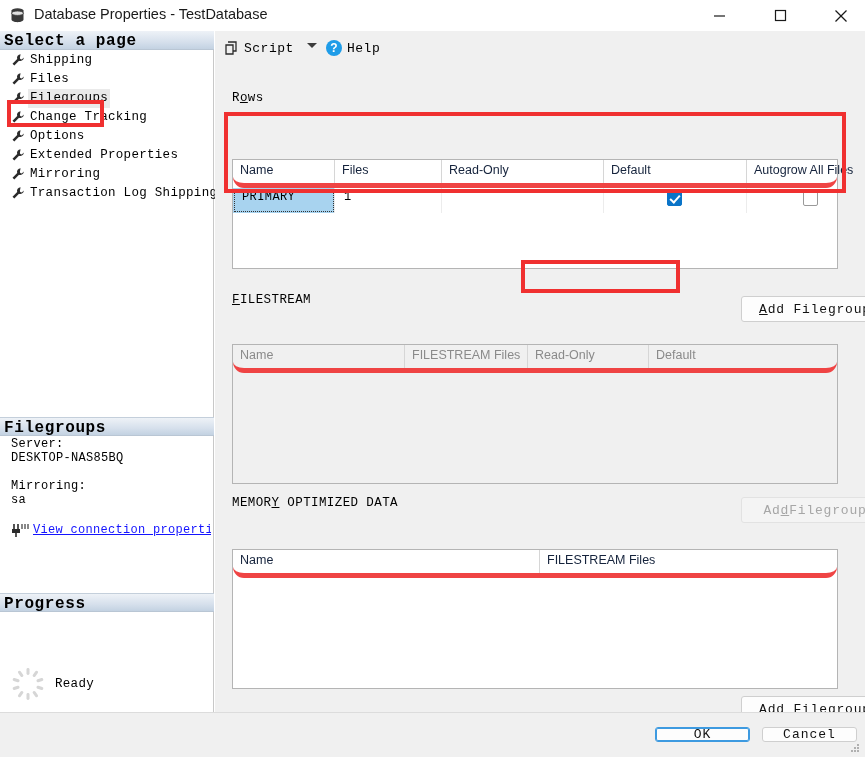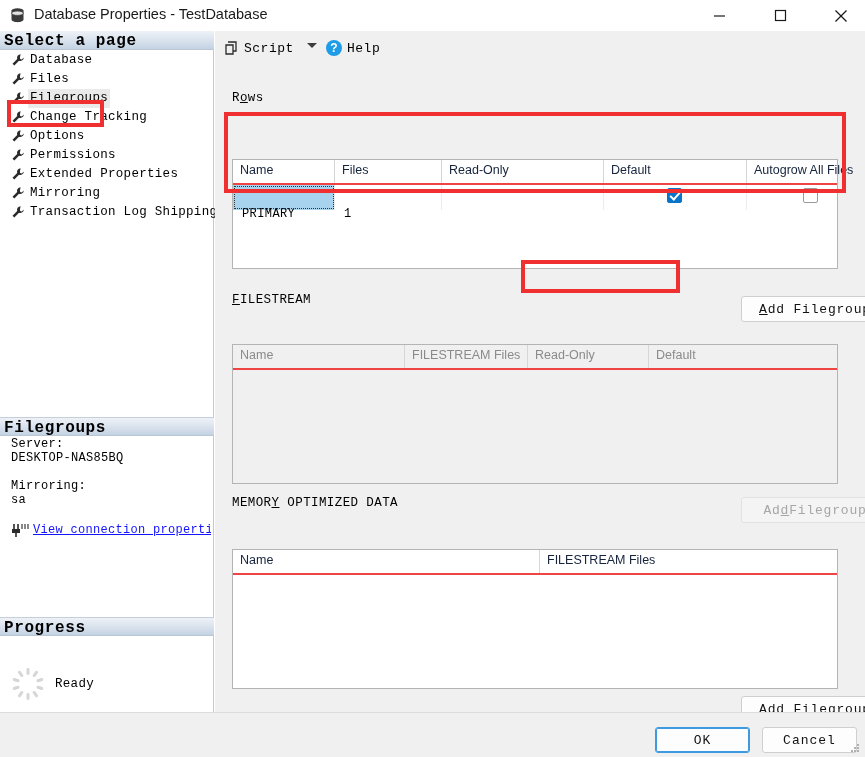--- a/index.html
+++ b/index.html
@@ -58,21 +58,21 @@
     border-top: 1px solid #c4cfdb;
     border-bottom: 1px solid #b9c6d4;
     box-sizing: border-box;
   }
   .sec-header span {
     position: absolute; left: 4px; top: 1px;
     font-weight: bold; font-size: 16px; letter-spacing: 0.6px;
   }
   #hdr-select { top: 0px; border-top: none; }
   #hdr-connection { top: 386px; }
-  #hdr-progress { top: 586px; }
+  #hdr-progress { top: 562px; }
 
   #pagelist { position: absolute; left: 0; top: 20px; width: 213px; }
   .page-item {
     position: relative; height: 19px; line-height: 19px;
     padding-left: 11px; white-space: nowrap;
   }
   .page-item .wrench {
     position: absolute; left: 11px; top: 2px; width: 14px; height: 14px;
   }
   .page-item .plabel {
@@ -151,41 +151,42 @@
   
   .grid {
     position: absolute; left: 17px; width: 606px;
     border: 1px solid #b4b4b4;
     box-sizing: border-box;
     background: #ffffff;
   }
   .grid.disabled { background: #f0f0f0; }
   .grid-head {
     display: flex; height: 23px;
-    border-bottom: 2px solid #ef4444;
+    border-bottom: 5px solid #ef4444;
     background: #ffffff;
+    border-radius: 11px;
   }
   .grid.disabled .grid-head { background: #f0f0f0; }
   .grid-head .cell {
     font-family: "Liberation Sans", sans-serif;
     font-size: 12.5px; color: #15233c;
     padding: 3px 0 0 7px;
     box-sizing: border-box;
     border-right: 1px solid #d6d6d6;
     white-space: nowrap;
   }
   .grid.disabled .grid-head .cell { color: #8a8a8a; }
   .grid-head .cell:last-child { border-right: none; }
   .grid-row { display: flex; height: 25px; background: #ffffff; }
   .grid-row .cell {
     box-sizing: border-box;
     border-right: 1px solid #ececec;
     position: relative;
     font-size: 12px;
-    padding-top: 22px;
+    padding-top: 2px;
   }
   .grid-row .cell:last-child { border-right: none; }
   .cell-sel {
     background: #a8d3ef;
     outline: 1px dotted #333;
     outline-offset: -2px;
     height: 25px;
     padding-left: 9px !important;
     letter-spacing: 0.4px;
   }
@@ -227,21 +228,21 @@
   #btn-add-2 { left: 526px; top: 466px; }
   #btn-add-3 { left: 526px; top: 665px; }
 
   
   #footer {
     position: absolute; left: 0; top: 712px; width: 865px; height: 45px;
     background: #f0f0f0;
     border-top: 1px solid #dcdcdc;
   }
   .fbtn {
-    position: absolute; top: 14px; height: 26px; width: 95px;
+    position: absolute; top: 14px; height: 15px; width: 95px;
     background: #fdfdfd; border: 1px solid #cfcfcf; border-radius: 3px;
     font-family: "Liberation Mono", "DejaVu Sans Mono", monospace;
     font-size: 13px; letter-spacing: 1px; color: #111;
     display: flex; align-items: center; justify-content: center;
     box-sizing: border-box;
   }
   #btn-ok { left: 655px; border: 1px solid #3d9ae0; box-shadow: 0 0 0 1px #3d9ae0 inset; }
   #btn-cancel { left: 762px; }
   #resize-grip { position: absolute; left: 849px; top: 742px; width: 12px; height: 12px; }
 
@@ -294,21 +295,21 @@
     <span>Select a page</span>
   </div>
 
   <div id="pagelist">
     <div class="page-item">
       <span class="wrench">
         <svg width="14" height="14" viewBox="0 0 14 14">
             <path d="M9.6 1.2a3.6 3.6 0 00-3.4 4.8L1.5 10.7l1.8 1.8 4.7-4.7a3.6 3.6 0 004.8-3.4l-2 2-1.6-.3-.3-1.6z" fill="#2b2b2b"></path>
           </svg>
       </span>
-      <span class="plabel">Database</span>
+      <span class="plabel">Shipping</span>
     </div>
     <div class="page-item">
       <span class="wrench">
         <svg width="14" height="14" viewBox="0 0 14 14">
             <path d="M9.6 1.2a3.6 3.6 0 00-3.4 4.8L1.5 10.7l1.8 1.8 4.7-4.7a3.6 3.6 0 004.8-3.4l-2 2-1.6-.3-.3-1.6z" fill="#2b2b2b"></path>
           </svg>
       </span>
       <span class="plabel">Files</span>
     </div>
     <div class="page-item selected">
@@ -327,28 +328,20 @@
       </span>
       <span class="plabel">Change Tracking</span>
     </div>
     <div class="page-item">
       <span class="wrench">
         <svg width="14" height="14" viewBox="0 0 14 14">
             <path d="M9.6 1.2a3.6 3.6 0 00-3.4 4.8L1.5 10.7l1.8 1.8 4.7-4.7a3.6 3.6 0 004.8-3.4l-2 2-1.6-.3-.3-1.6z" fill="#2b2b2b"></path>
           </svg>
       </span>
       <span class="plabel">Options</span>
-    </div>
-    <div class="page-item">
-      <span class="wrench">
-        <svg width="14" height="14" viewBox="0 0 14 14">
-            <path d="M9.6 1.2a3.6 3.6 0 00-3.4 4.8L1.5 10.7l1.8 1.8 4.7-4.7a3.6 3.6 0 004.8-3.4l-2 2-1.6-.3-.3-1.6z" fill="#2b2b2b"></path>
-          </svg>
-      </span>
-      <span class="plabel">Permissions</span>
     </div>
     <div class="page-item">
       <span class="wrench">
         <svg width="14" height="14" viewBox="0 0 14 14">
             <path d="M9.6 1.2a3.6 3.6 0 00-3.4 4.8L1.5 10.7l1.8 1.8 4.7-4.7a3.6 3.6 0 004.8-3.4l-2 2-1.6-.3-.3-1.6z" fill="#2b2b2b"></path>
           </svg>
       </span>
       <span class="plabel">Extended Properties</span>
     </div>
     <div class="page-item">

